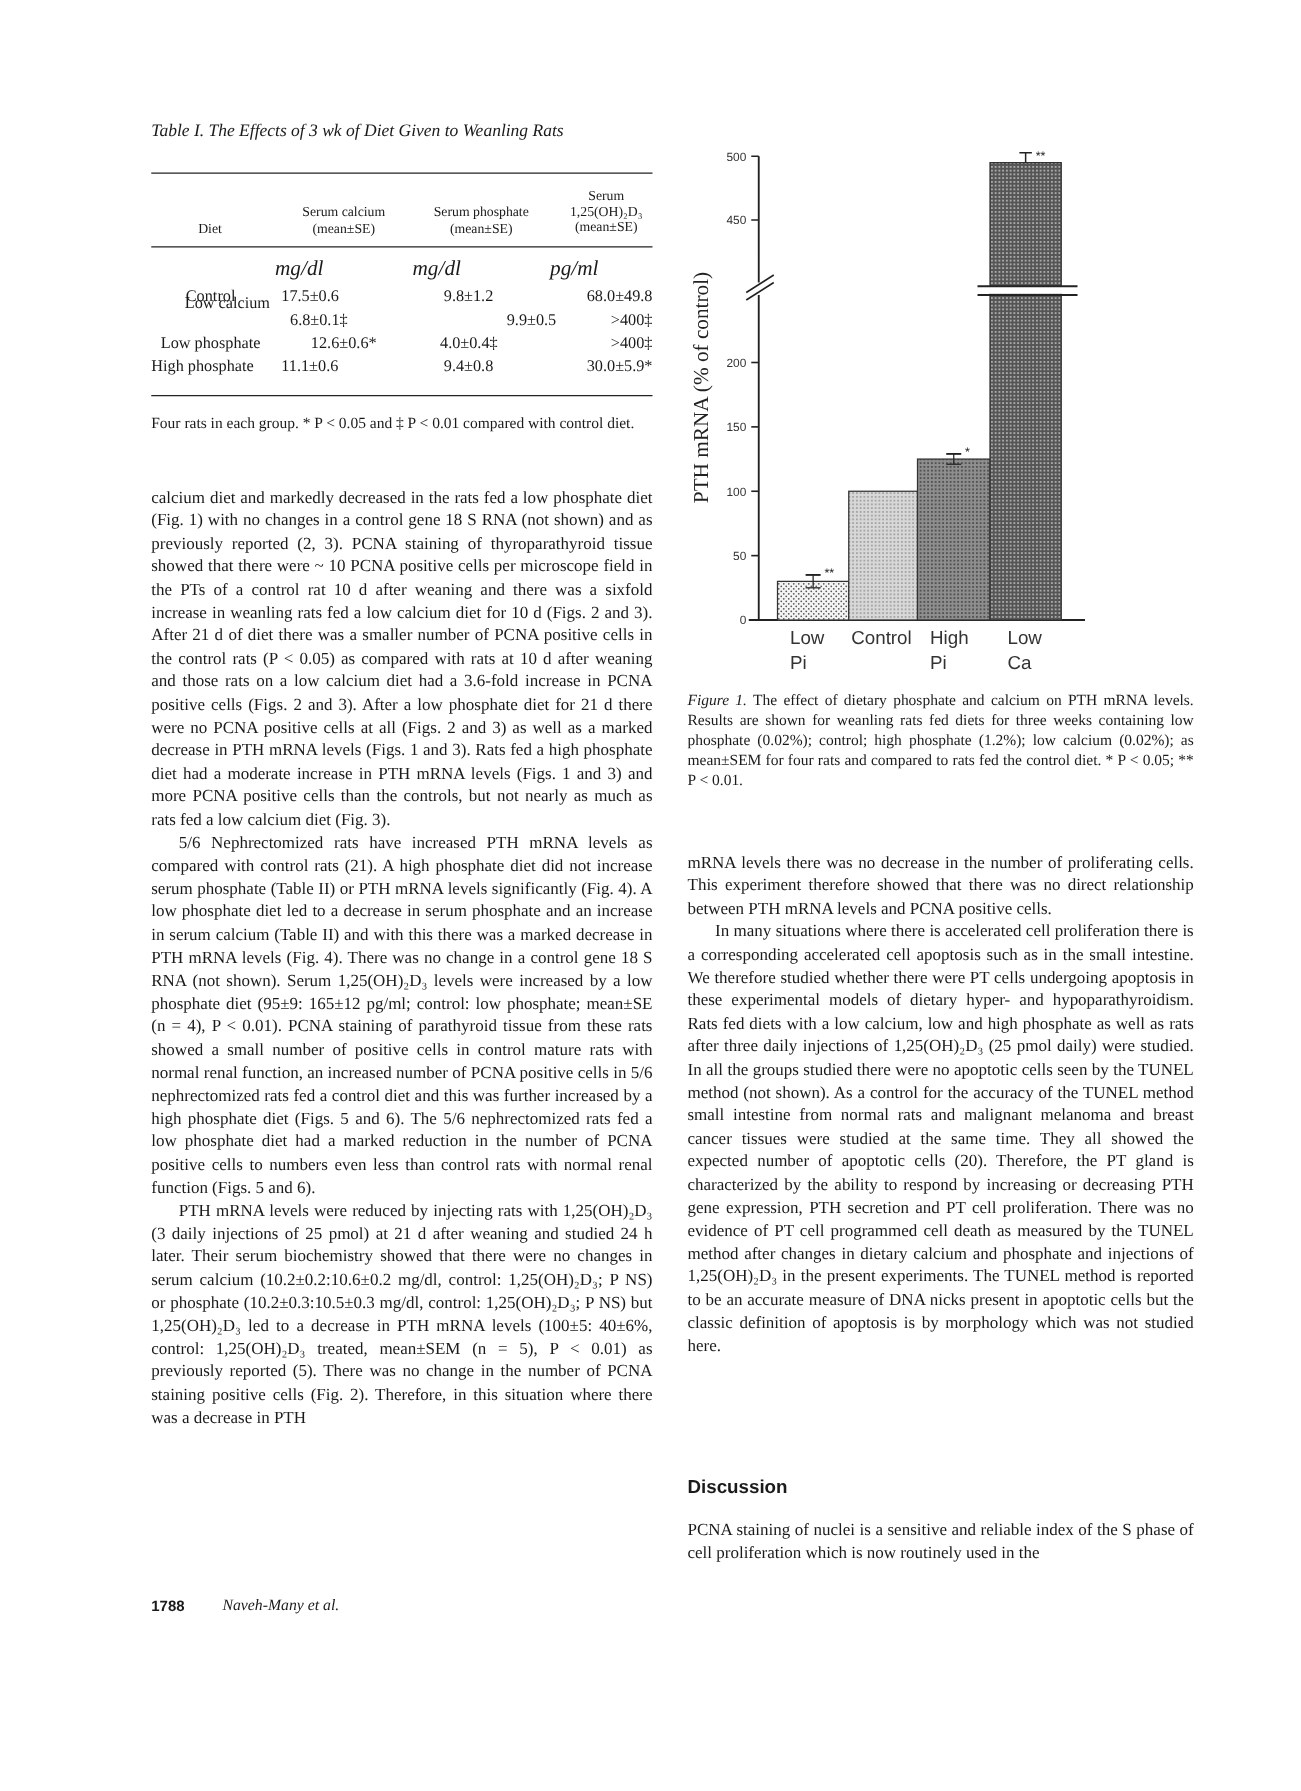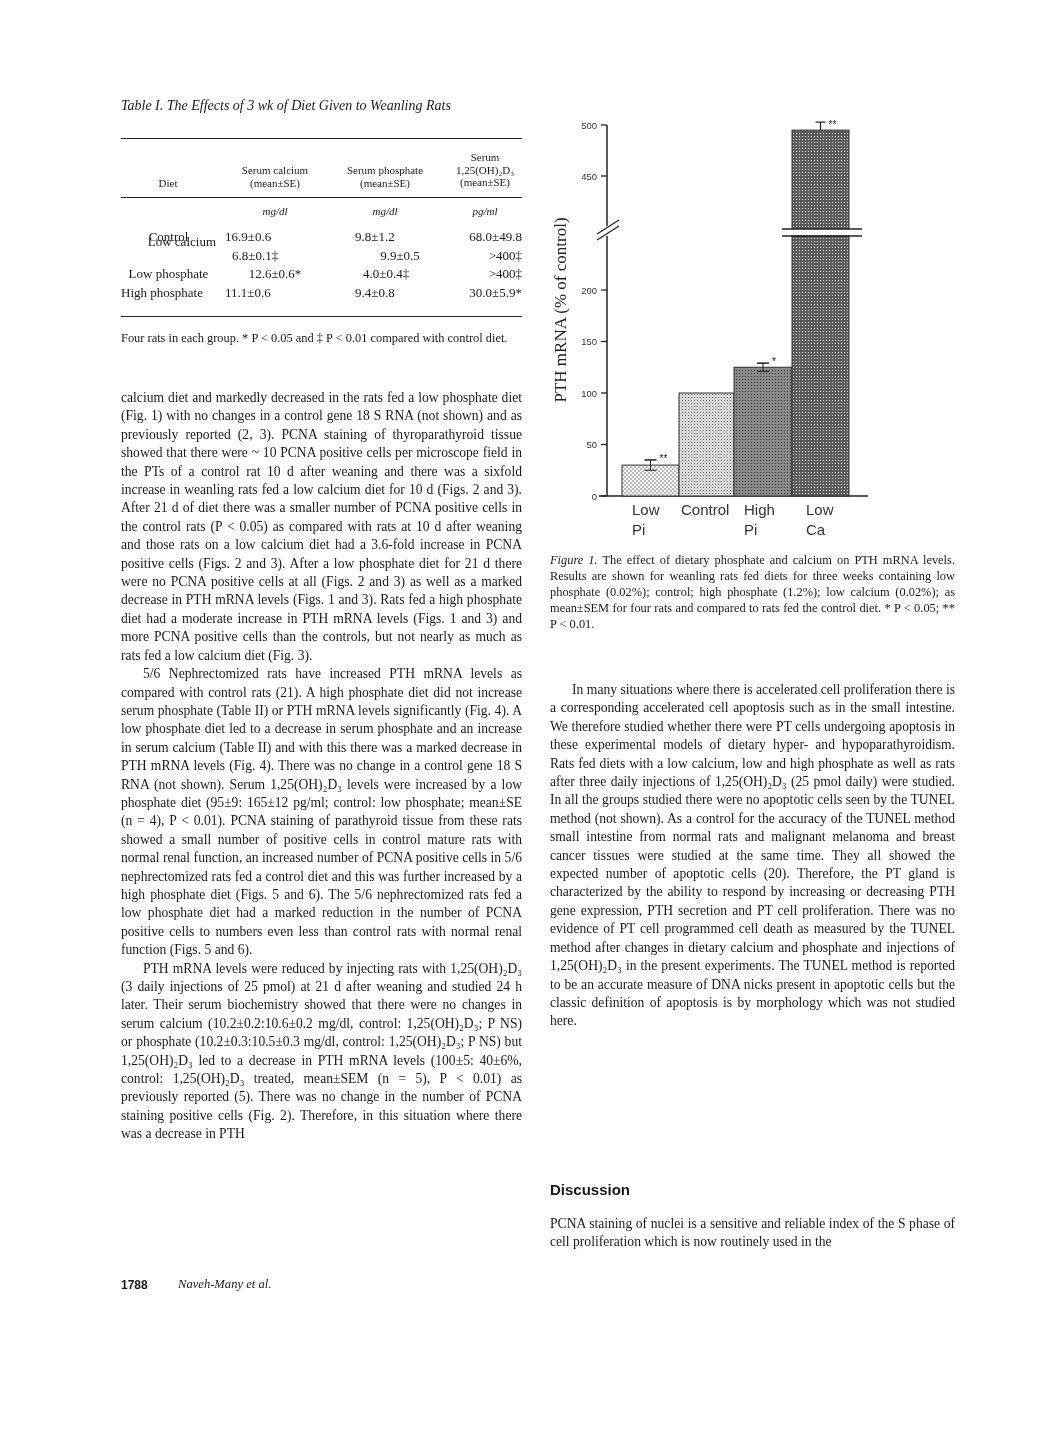--- a/index.html
+++ b/index.html
@@ -5,21 +5,21 @@
   html, body { margin: 0; padding: 0; background: #ffffff; }
   body { width: 1041px; height: 1433px; position: relative; overflow: hidden;
          font-family: "Liberation Serif", serif; color: #1a1a1a; }
   .abs { position: absolute; }
   .col-text { font-size: 13.6px; line-height: 18.4px; text-align: justify; }
   .col-text p { margin: 0; }
   .indent { text-indent: 22px; }
   .table-title { left: 121px; top: 98px; font-style: italic; font-size: 14px; }
   .rule { position: absolute; height: 0; border-top: 1.5px solid #222; }
   .hdr { position: absolute; font-size: 11px; line-height: 12.5px; text-align: center; }
-  .unit { position: absolute; font-size: 11px; font-style: italic; text-align: center; }
+  .unit { position: absolute; font-size: 17px; font-style: italic; text-align: left; }
   .row { position: absolute; font-size: 13px; line-height: 18.4px; }
   .footnote { left: 121px; top: 330px; width: 400px; font-size: 12.4px; line-height: 17px; }
   .caption { left: 550px; top: 552px; width: 405px; font-size: 12.4px; line-height: 16px; }
   .caption em { font-style: italic; }
   .heading { font-family: "Liberation Sans", sans-serif; font-weight: bold; font-size: 15px; }
   .folio { font-family: "Liberation Sans", sans-serif; font-weight: bold; font-size: 12px; }
   .running { font-style: italic; font-size: 12.6px; }
   svg text { font-family: "Liberation Sans", sans-serif; }
 </style>
 </head>
@@ -45,30 +45,30 @@
   <div>(mean±SE)</div>
 </div>
 <div class="rule" style="left:121px; top:197px; width:401px;"></div>
 
 <div class="unit" style="left:220px; top:205px; width:110px;">mg/dl</div>
 <div class="unit" style="left:330px; top:205px; width:110px;">mg/dl</div>
 <div class="unit" style="left:440px; top:205px; width:90px;">pg/ml</div>
 
 <div id="table-rows">
     <div class="row" style="left: 121px; top: 228px; width: 95px; text-align: center;">Control</div>
-    <div class="row" style="left: 225px; top: 228px; width: 100px; text-align: left;">16.9±0.6</div>
+    <div class="row" style="left: 225px; top: 228px; width: 100px; text-align: left;">17.5±0.6</div>
     <div class="row" style="left: 355px; top: 228px; width: 90px; text-align: left;">9.8±1.2</div>
     <div class="row" style="left: 440px; top: 228px; width: 82px; text-align: right;">68.0±49.8</div>
     <div class="row" style="left: 121px; top: 233px; width: 95px; text-align: right;">Low calcium</div>
     <div class="row" style="left: 232px; top: 246.7px; width: 100px; text-align: left;">6.8±0.1‡</div>
-    <div class="row" style="left: 355px; top: 246.7px; width: 90px; text-align: center;">9.9±0.5</div>
+    <div class="row" style="left: 355px; top: 246.7px; width: 90px; text-align: right;">9.9±0.5</div>
     <div class="row" style="left: 440px; top: 246.7px; width: 82px; text-align: right;">&gt;400‡</div>
     <div class="row" style="left: 121px; top: 265.4px; width: 95px; text-align: center;">Low phosphate</div>
     <div class="row" style="left: 225px; top: 265.4px; width: 100px; text-align: center;">12.6±0.6*</div>
-    <div class="row" style="left: 363px; top: 265.4px; width: 90px; text-align: left;">4.0±0.4‡</div>
+    <div class="row" style="left: 352px; top: 265.4px; width: 90px; text-align: left;">4.0±0.4‡</div>
     <div class="row" style="left: 440px; top: 265.4px; width: 82px; text-align: right;">&gt;400‡</div>
     <div class="row" style="left: 121px; top: 284.1px; width: 95px; text-align: left;">High phosphate</div>
     <div class="row" style="left: 225px; top: 284.1px; width: 100px; text-align: left;">11.1±0.6</div>
     <div class="row" style="left: 355px; top: 284.1px; width: 90px; text-align: left;">9.4±0.8</div>
     <div class="row" style="left: 440px; top: 284.1px; width: 82px; text-align: right;">30.0±5.9*</div>
   </div>
 
 <div class="rule" style="left:121px; top:316px; width:401px;"></div>
 <div class="abs footnote col-text">Four rats in each group. * P &lt; 0.05 and ‡ P &lt; 0.01 compared with control diet.</div>
 
@@ -152,18 +152,19 @@
       <text x="806" y="515" font-size="15" fill="#333">Low</text>
       <text x="806" y="535" font-size="15" fill="#333">Ca</text>
     </g>
 </svg>
 
 <div class="abs caption col-text">
   <em>Figure 1.</em><span> The effect of dietary phosphate and calcium on PTH mRNA levels. Results are shown for weanling rats fed diets for three weeks containing low phosphate (0.02%); control; high phosphate (1.2%); low calcium (0.02%); as mean±SEM for four rats and compared to rats fed the control diet.  * P &lt; 0.05;  ** P &lt; 0.01.</span>
 </div>
 
 <div class="abs col-text" style="left:550px; top:681px; width:405px;">
+  <p>mRNA levels there was no decrease in the number of proliferating cells. This experiment therefore showed that there was no direct relationship between PTH mRNA levels and PCNA positive cells.</p>
   <p class="indent">In many situations where there is accelerated cell proliferation there is a corresponding accelerated cell apoptosis such as in the small intestine. We therefore studied whether there were PT cells undergoing apoptosis in these experimental models of dietary hyper- and hypoparathyroidism. Rats fed diets with a low calcium, low and high phosphate as well as rats after three daily injections of 1,25(OH)₂D₃ (25 pmol daily) were studied. In all the groups studied there were no apoptotic cells seen by the TUNEL method (not shown). As a control for the accuracy of the TUNEL method small intestine from normal rats and malignant melanoma and breast cancer tissues were studied at the same time. They all showed the expected number of apoptotic cells (20). Therefore, the PT gland is characterized by the ability to respond by increasing or decreasing PTH gene expression, PTH secretion and PT cell proliferation. There was no evidence of PT cell programmed cell death as measured by the TUNEL method after changes in dietary calcium and phosphate and injections of 1,25(OH)₂D₃ in the present experiments. The TUNEL method is reported to be an accurate measure of DNA nicks present in apoptotic cells but the classic definition of apoptosis is by morphology which was not studied here.</p>
 </div>
 <div class="abs heading" style="left:550px; top:1181px;">Discussion</div>
 <div class="abs col-text" style="left:550px; top:1215px; width:405px;">
   <p>PCNA staining of nuclei is a sensitive and reliable index of the S phase of cell proliferation which is now routinely used in the</p>
 </div>
 
 </body></html>

